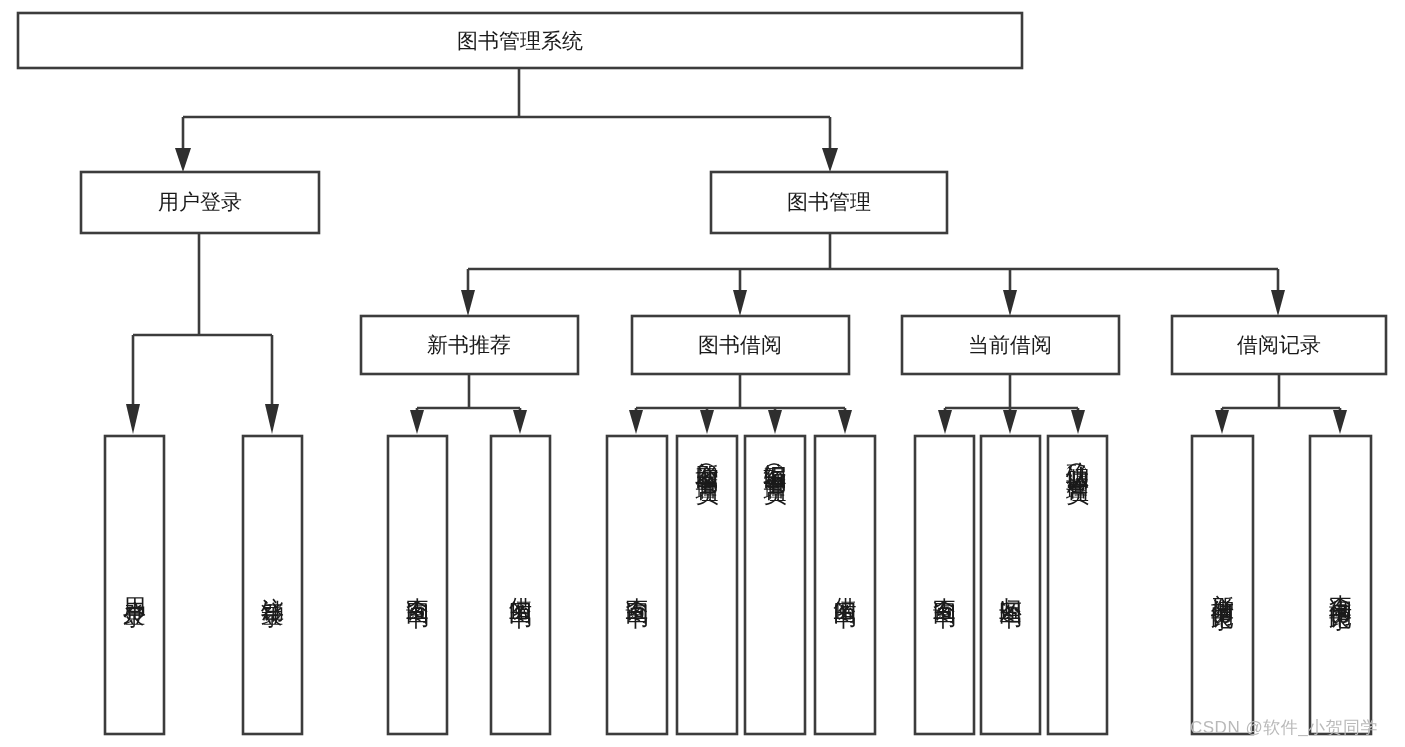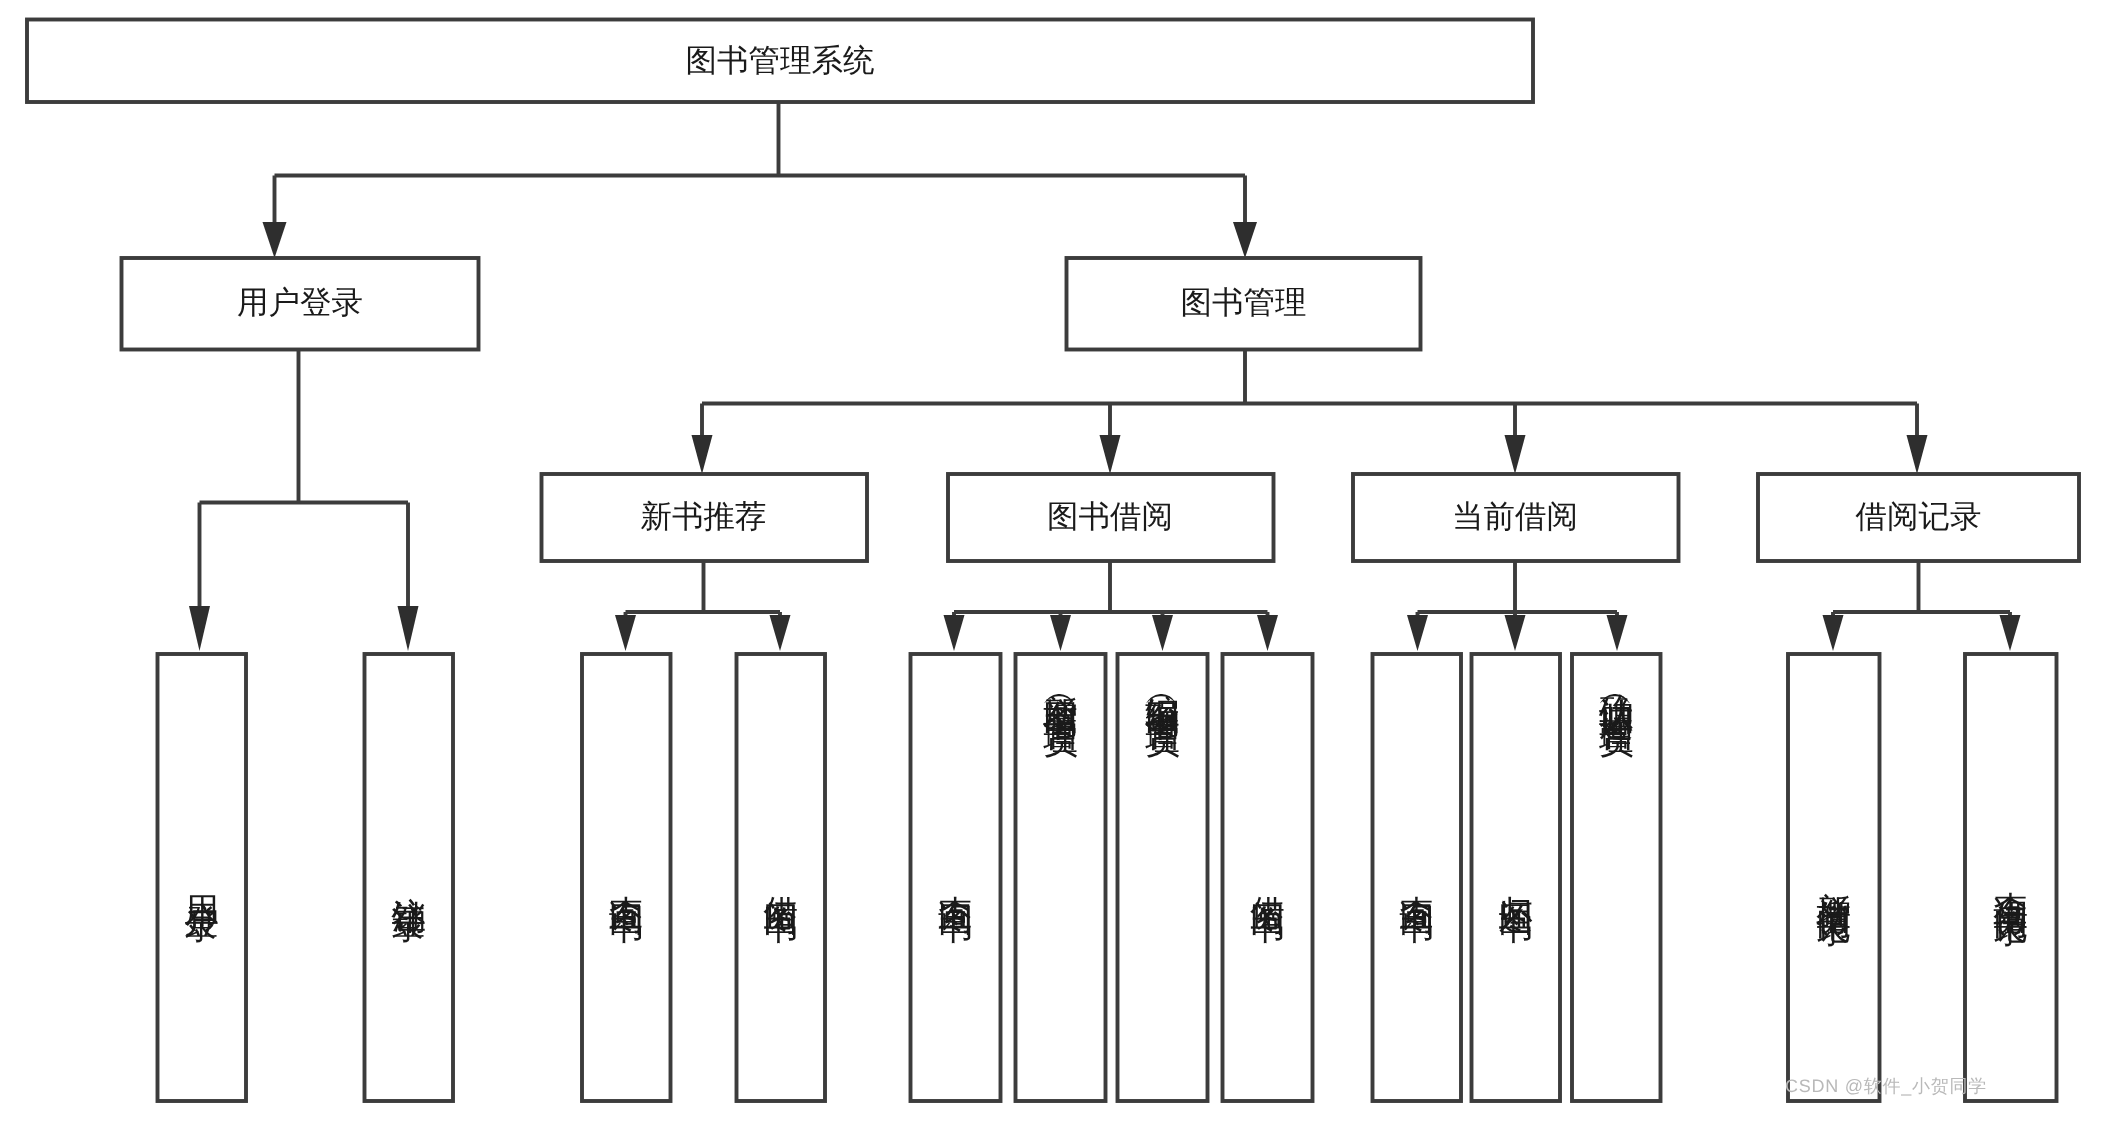--- a/index.html
+++ b/index.html
@@ -68,21 +68,21 @@
     line-height: 1;
     letter-spacing: 3px;
     color: #1a1a1a;
     white-space: nowrap;
   }
   #watermark {
     position: absolute;
     left: 1190px;
     top: 716px;
     font-family: "Liberation Sans", "DejaVu Sans", sans-serif;
-    font-size: 12px;
+    font-size: 17px;
     color: #b9b9b9;
     white-space: nowrap;
     letter-spacing: 0.5px;
   }
 </style>
 </head>
 <body>
 
 <div id="diagram-root">
 

